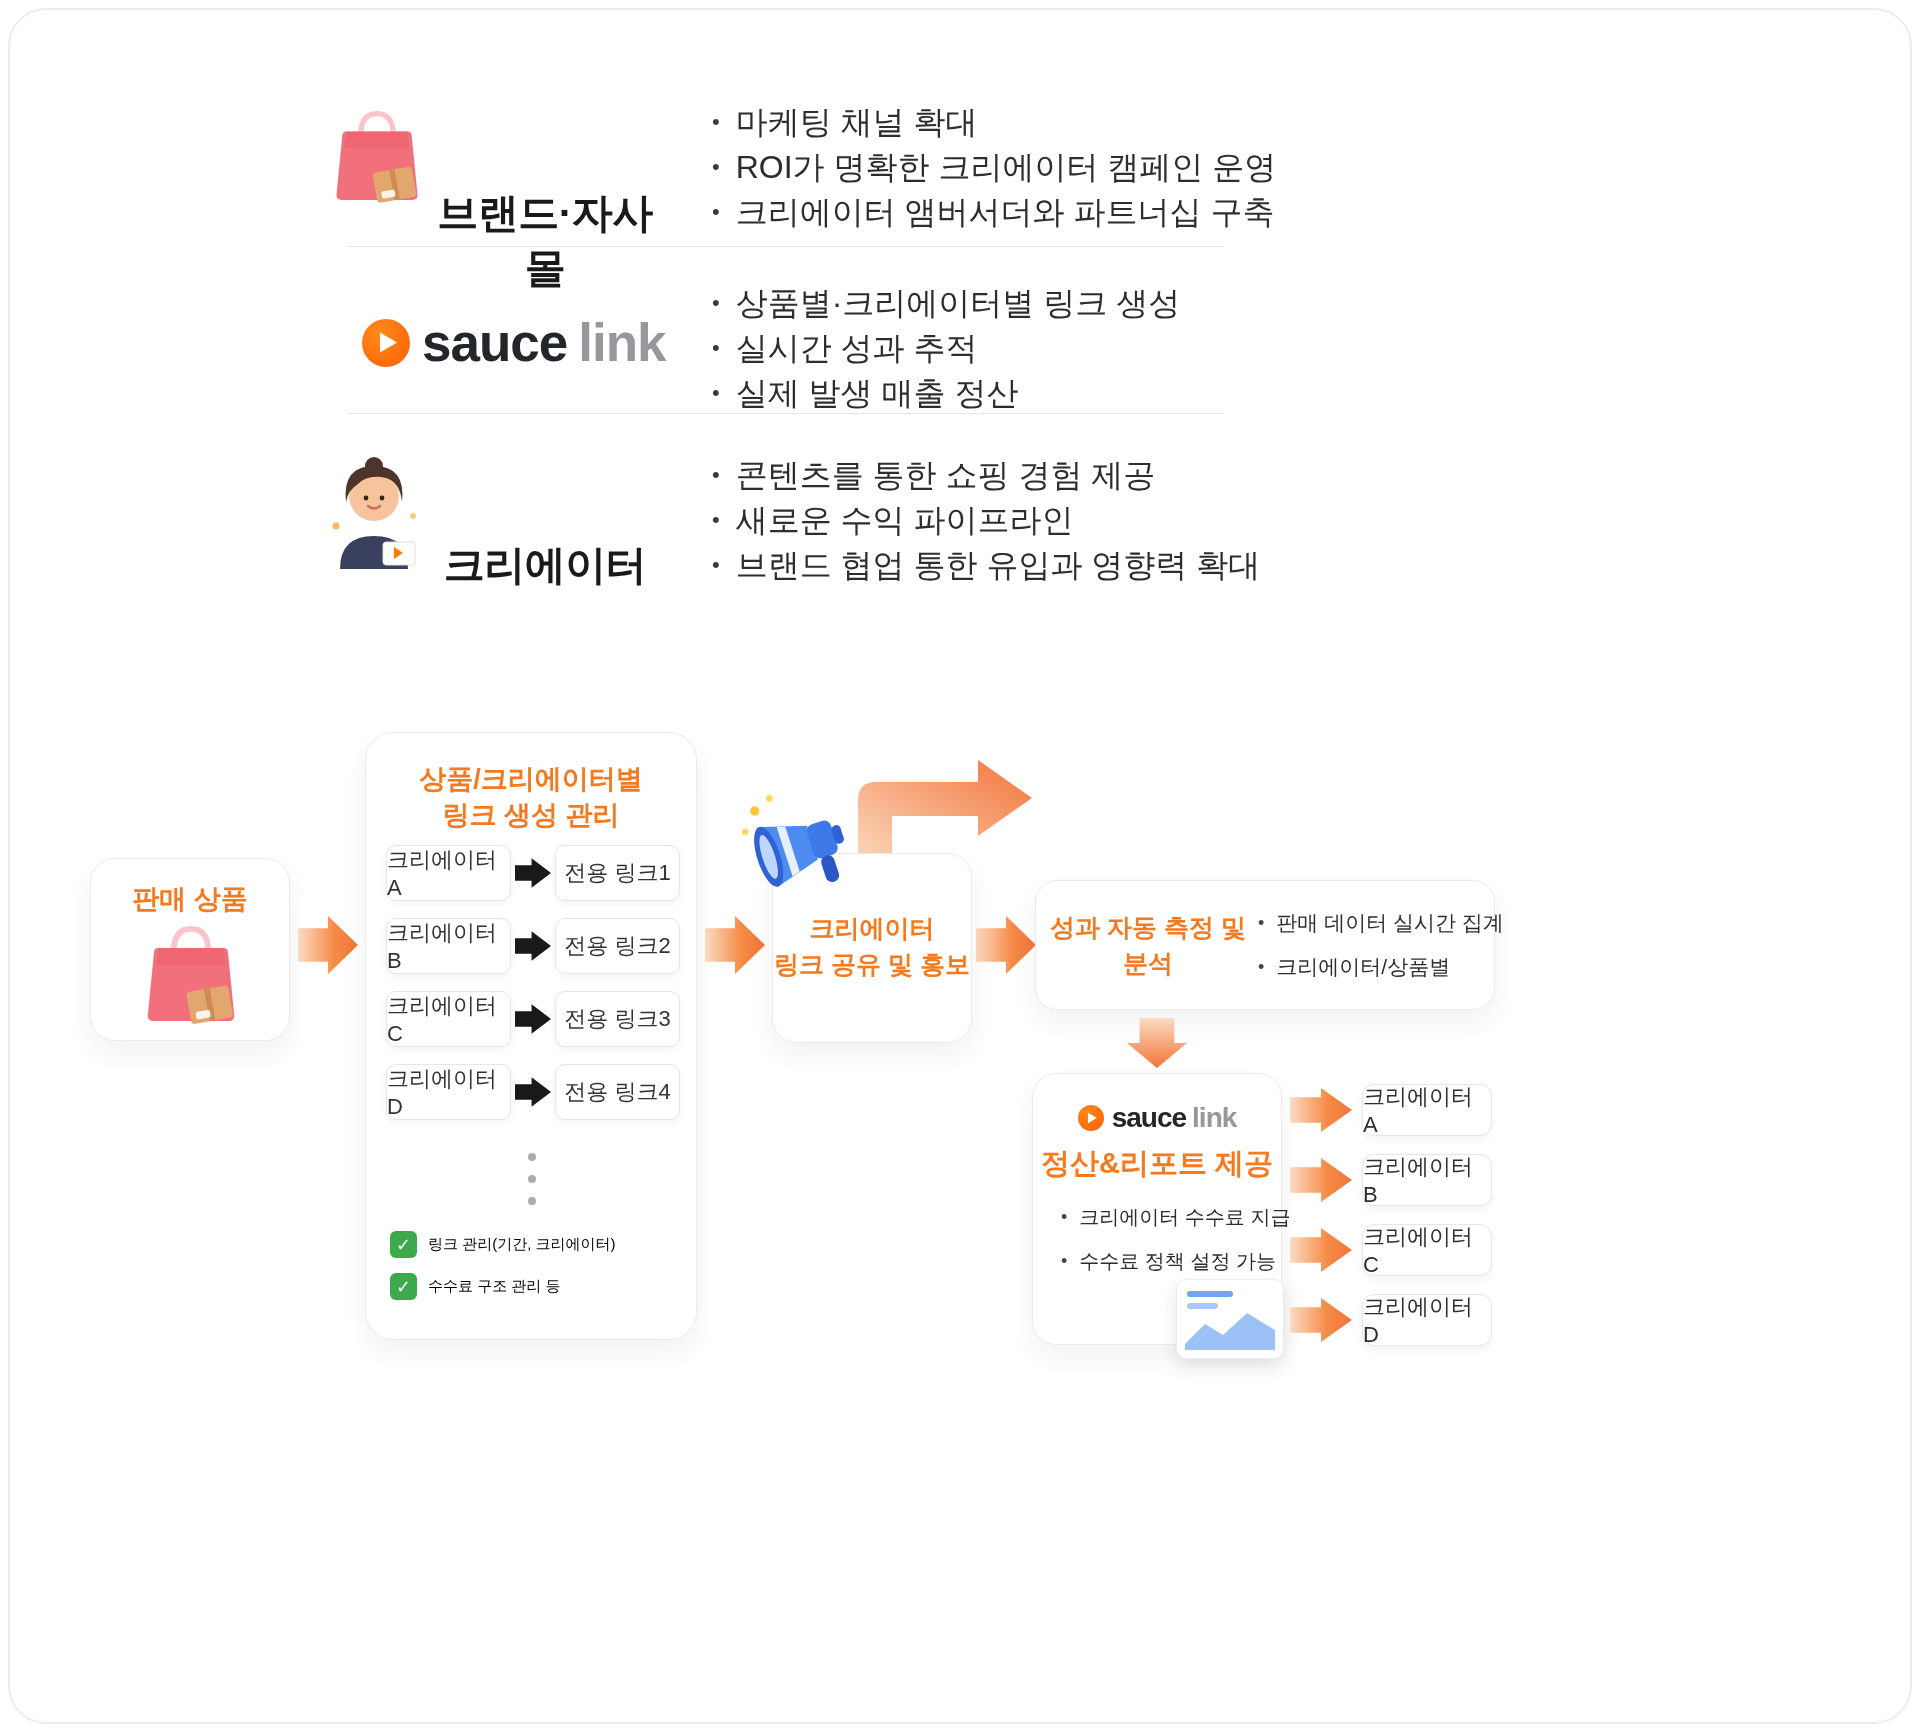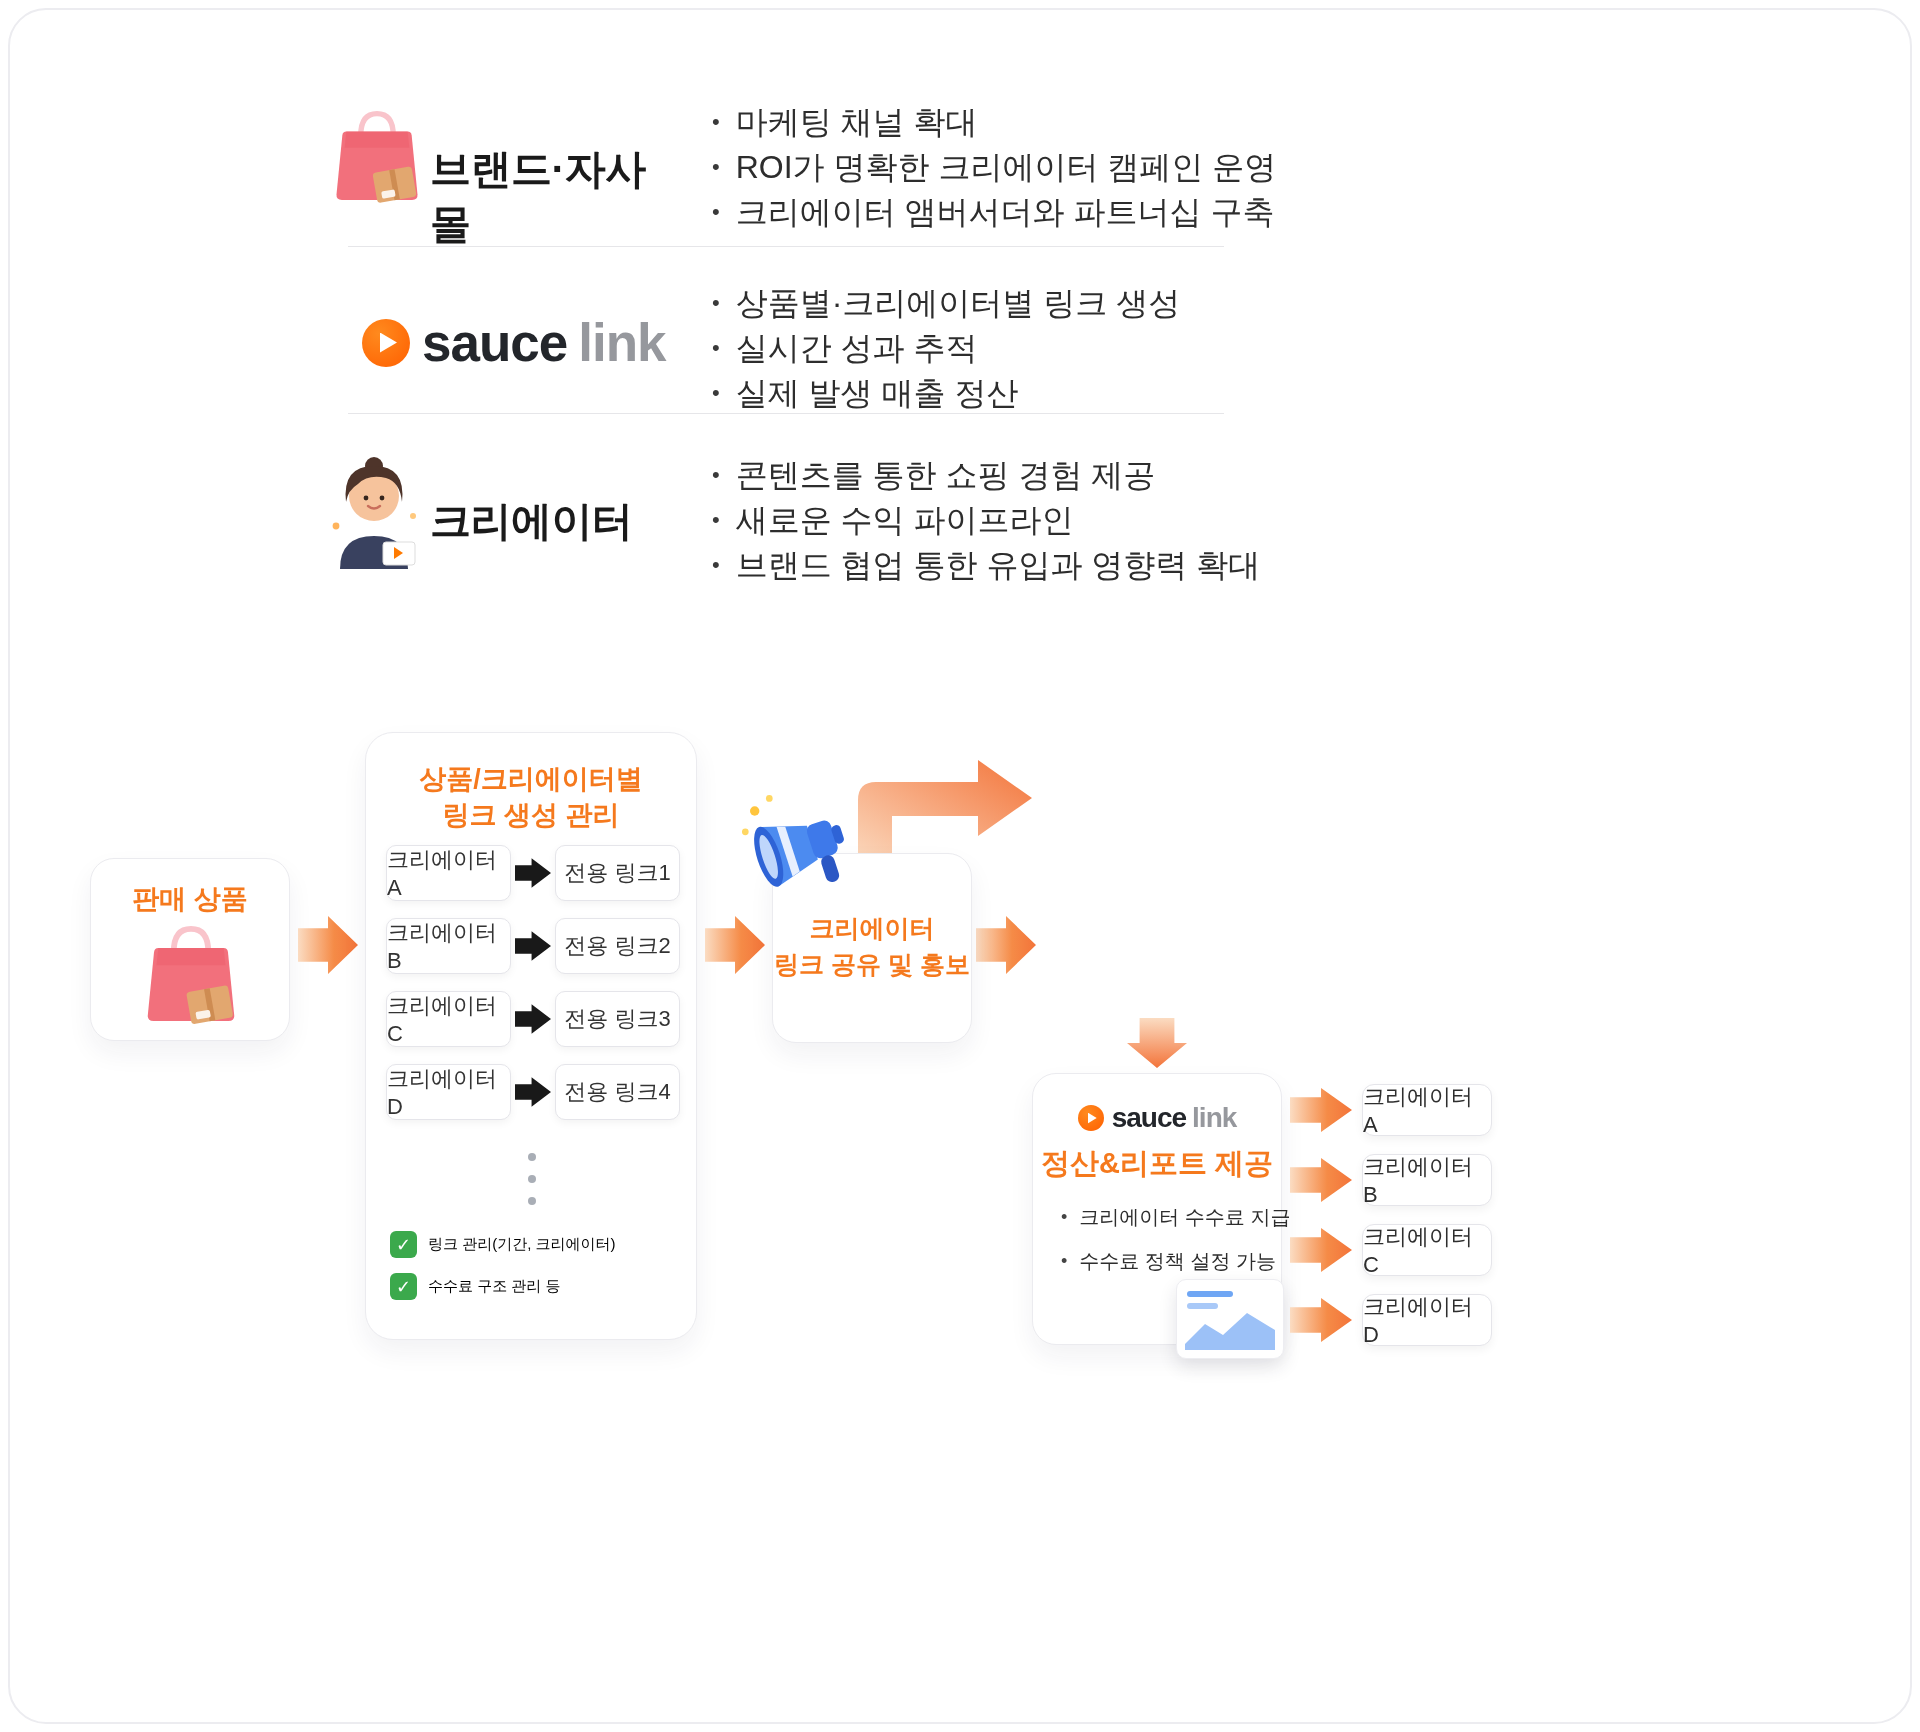--- a/index.html
+++ b/index.html
@@ -5,21 +5,21 @@
   * { margin:0; padding:0; box-sizing:border-box; }
   html,body { background:#ffffff; }
   body { font-family:"Liberation Sans","DejaVu Sans",sans-serif; }
   .canvas {
     position:relative; width:1904px; height:1716px; margin:8px auto;
     background:#fff; border:2px solid #ECECF0; border-radius:38px; overflow:hidden;
   }
   .abs { position:absolute; }
 
   
-  .row-title { font-size:41px; font-weight:800; color:#1A1A1A; letter-spacing:-0.5px; }
+  .row-title { font-size:41px; font-weight:800; color:#1A1A1A; text-align:center; letter-spacing:-0.5px;margin-top:44px; }
   .bullets { list-style:none; }
   .bullets li { display:flex; align-items:flex-start; margin-bottom:13px; font-size:32px; color:#2D2D2D; line-height:32px; white-space:nowrap; }
   .bullets li::before { content:"•"; margin-right:16px; color:#3A3A3A; font-size:22px; line-height:32px; }
   .divider { position:absolute; left:338px; width:876px; border-top:1.5px solid #E6E6E9; }
 
   
   .sl-logo { display:flex; align-items:center; }
   .sl-mark { display:flex; align-items:center; justify-content:center; border-radius:50%;
              background:radial-gradient(circle at 35% 30%, #FF8A1E, #FF5F00); flex:none; }
   .sl-tri { display:block; background:#fff; clip-path:polygon(0 0,100% 50%,0 100%); }
@@ -244,20 +244,30 @@
       </g>
       <circle cx="16" cy="22" r="4.5" fill="#FFC53D"></circle>
       <circle cx="7" cy="42" r="3.2" fill="#FFD763"></circle>
       <circle cx="30" cy="10" r="3.2" fill="#FFD763"></circle>
     </svg>
   </div>
 
   <div class="arrow-r" style="left:966px; top:906px; width:60px; height:58px;"></div>
 
 
+  <div class="flow-box" style="left:1025px; top:870px; width:460px; height:130px; border-radius:22px;">
+    <div class="abs orange" style="left:12px; top:30px; width:200px; text-align:center; font-size:25px;">성과 자동 측정 및</div>
+    <div class="abs orange" style="left:12px; top:66px; width:200px; text-align:center; font-size:25px;">분석</div>
+    <div class="mini-bullet" style="left:222px; top:28px;">
+        <span>판매 데이터 실시간 집계</span>
+      </div>
+    <div class="mini-bullet" style="left:222px; top:72px;">
+        <span>크리에이터/상품별</span>
+      </div>
+  </div>
 
   <div class="arrow-d" style="left:1117px; top:1008px; width:60px; height:50px;"></div>
 
   <div class="flow-box" style="left:1022px; top:1063px; width:250px; height:272px; border-radius:24px;">
     <div class="abs sl-logo sl-sm" style="left:0; top:28px; width:100%; justify-content:center;">
       <span class="sl-mark">
           <span class="sl-tri"></span>
         </span>
       <span class="sl-word1">sauce</span>
       <span class="sl-word2">link</span>

